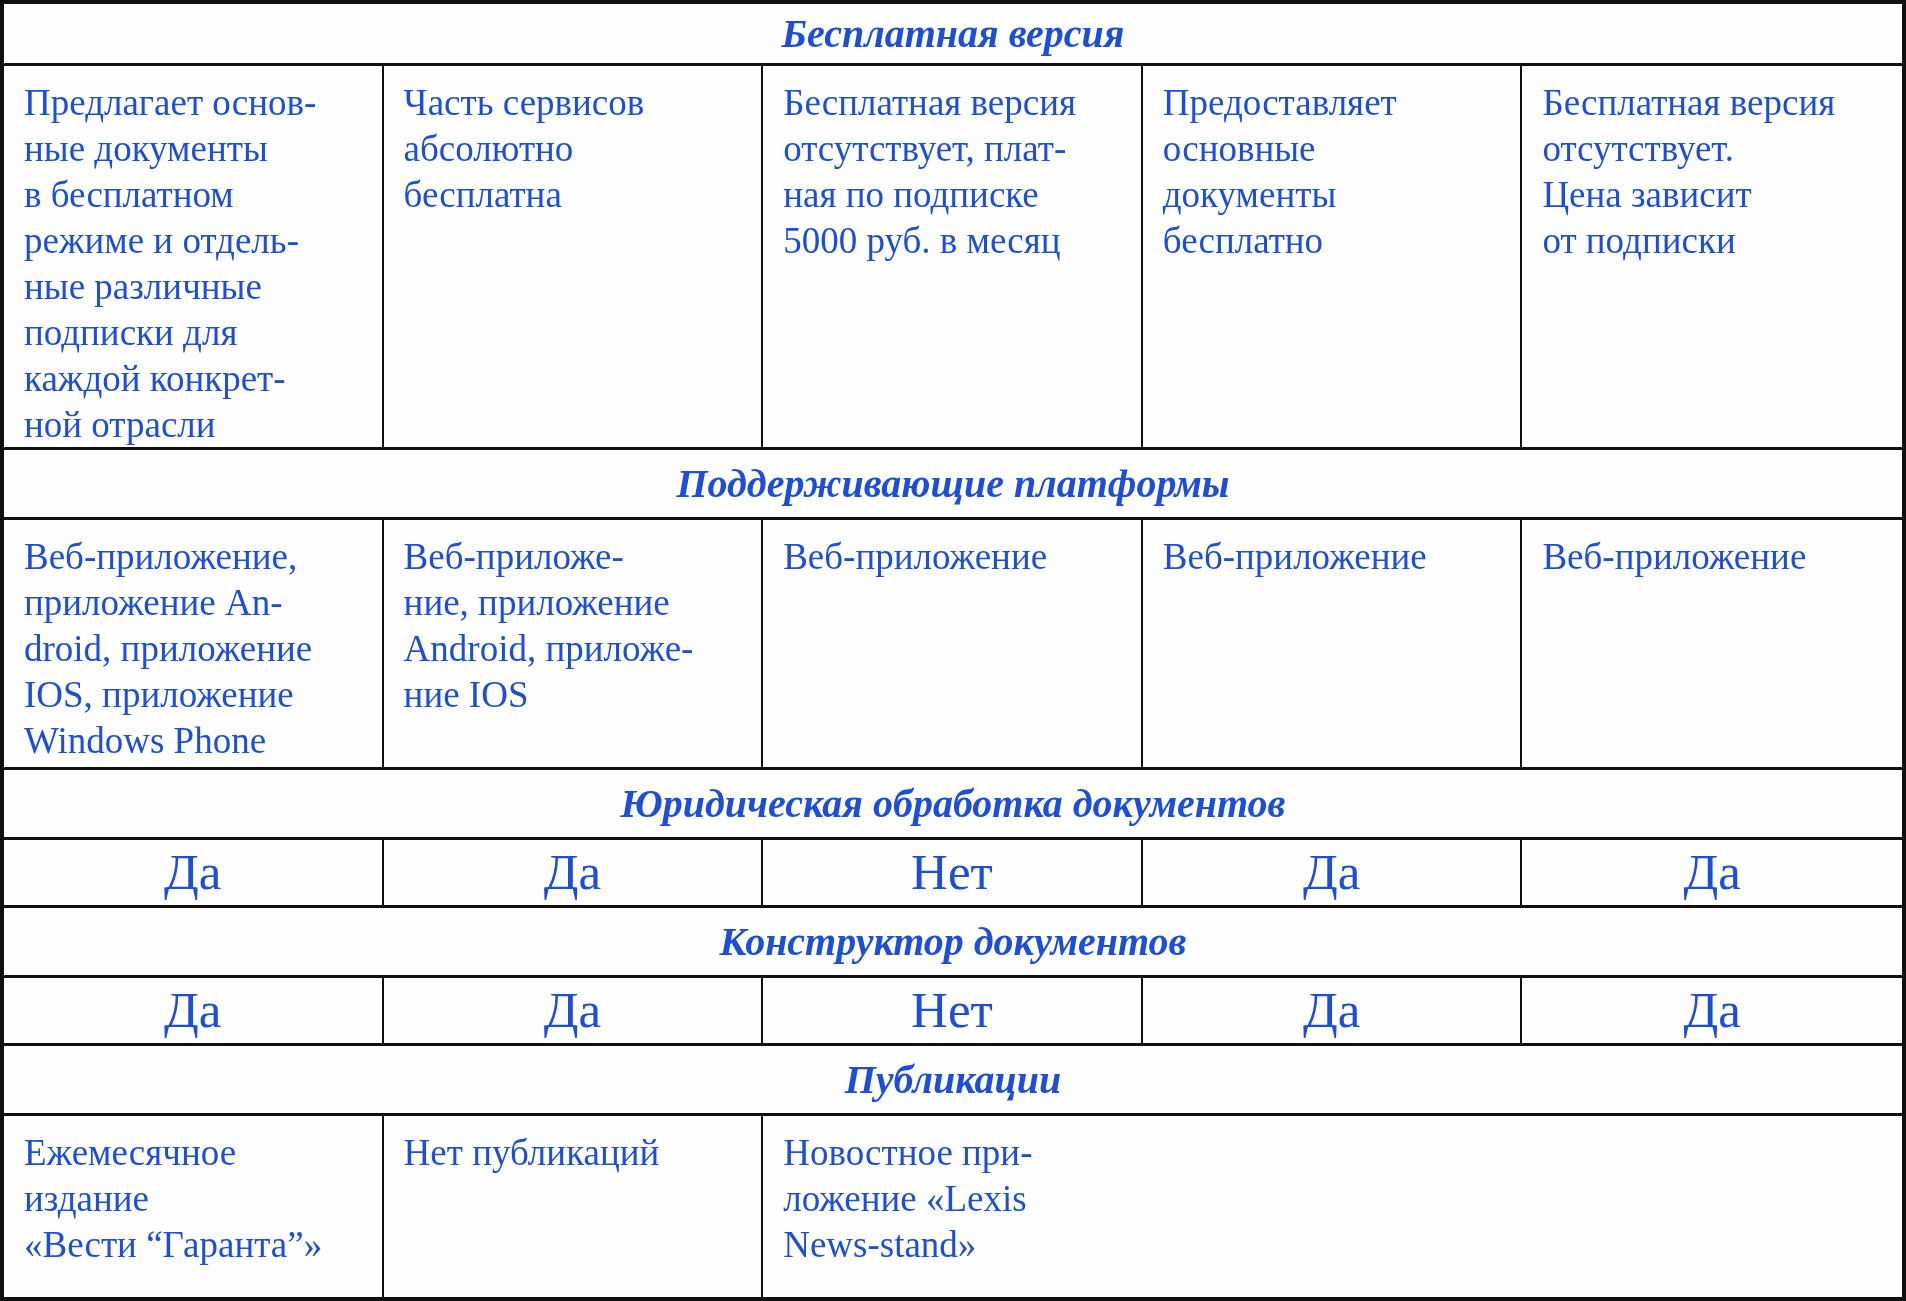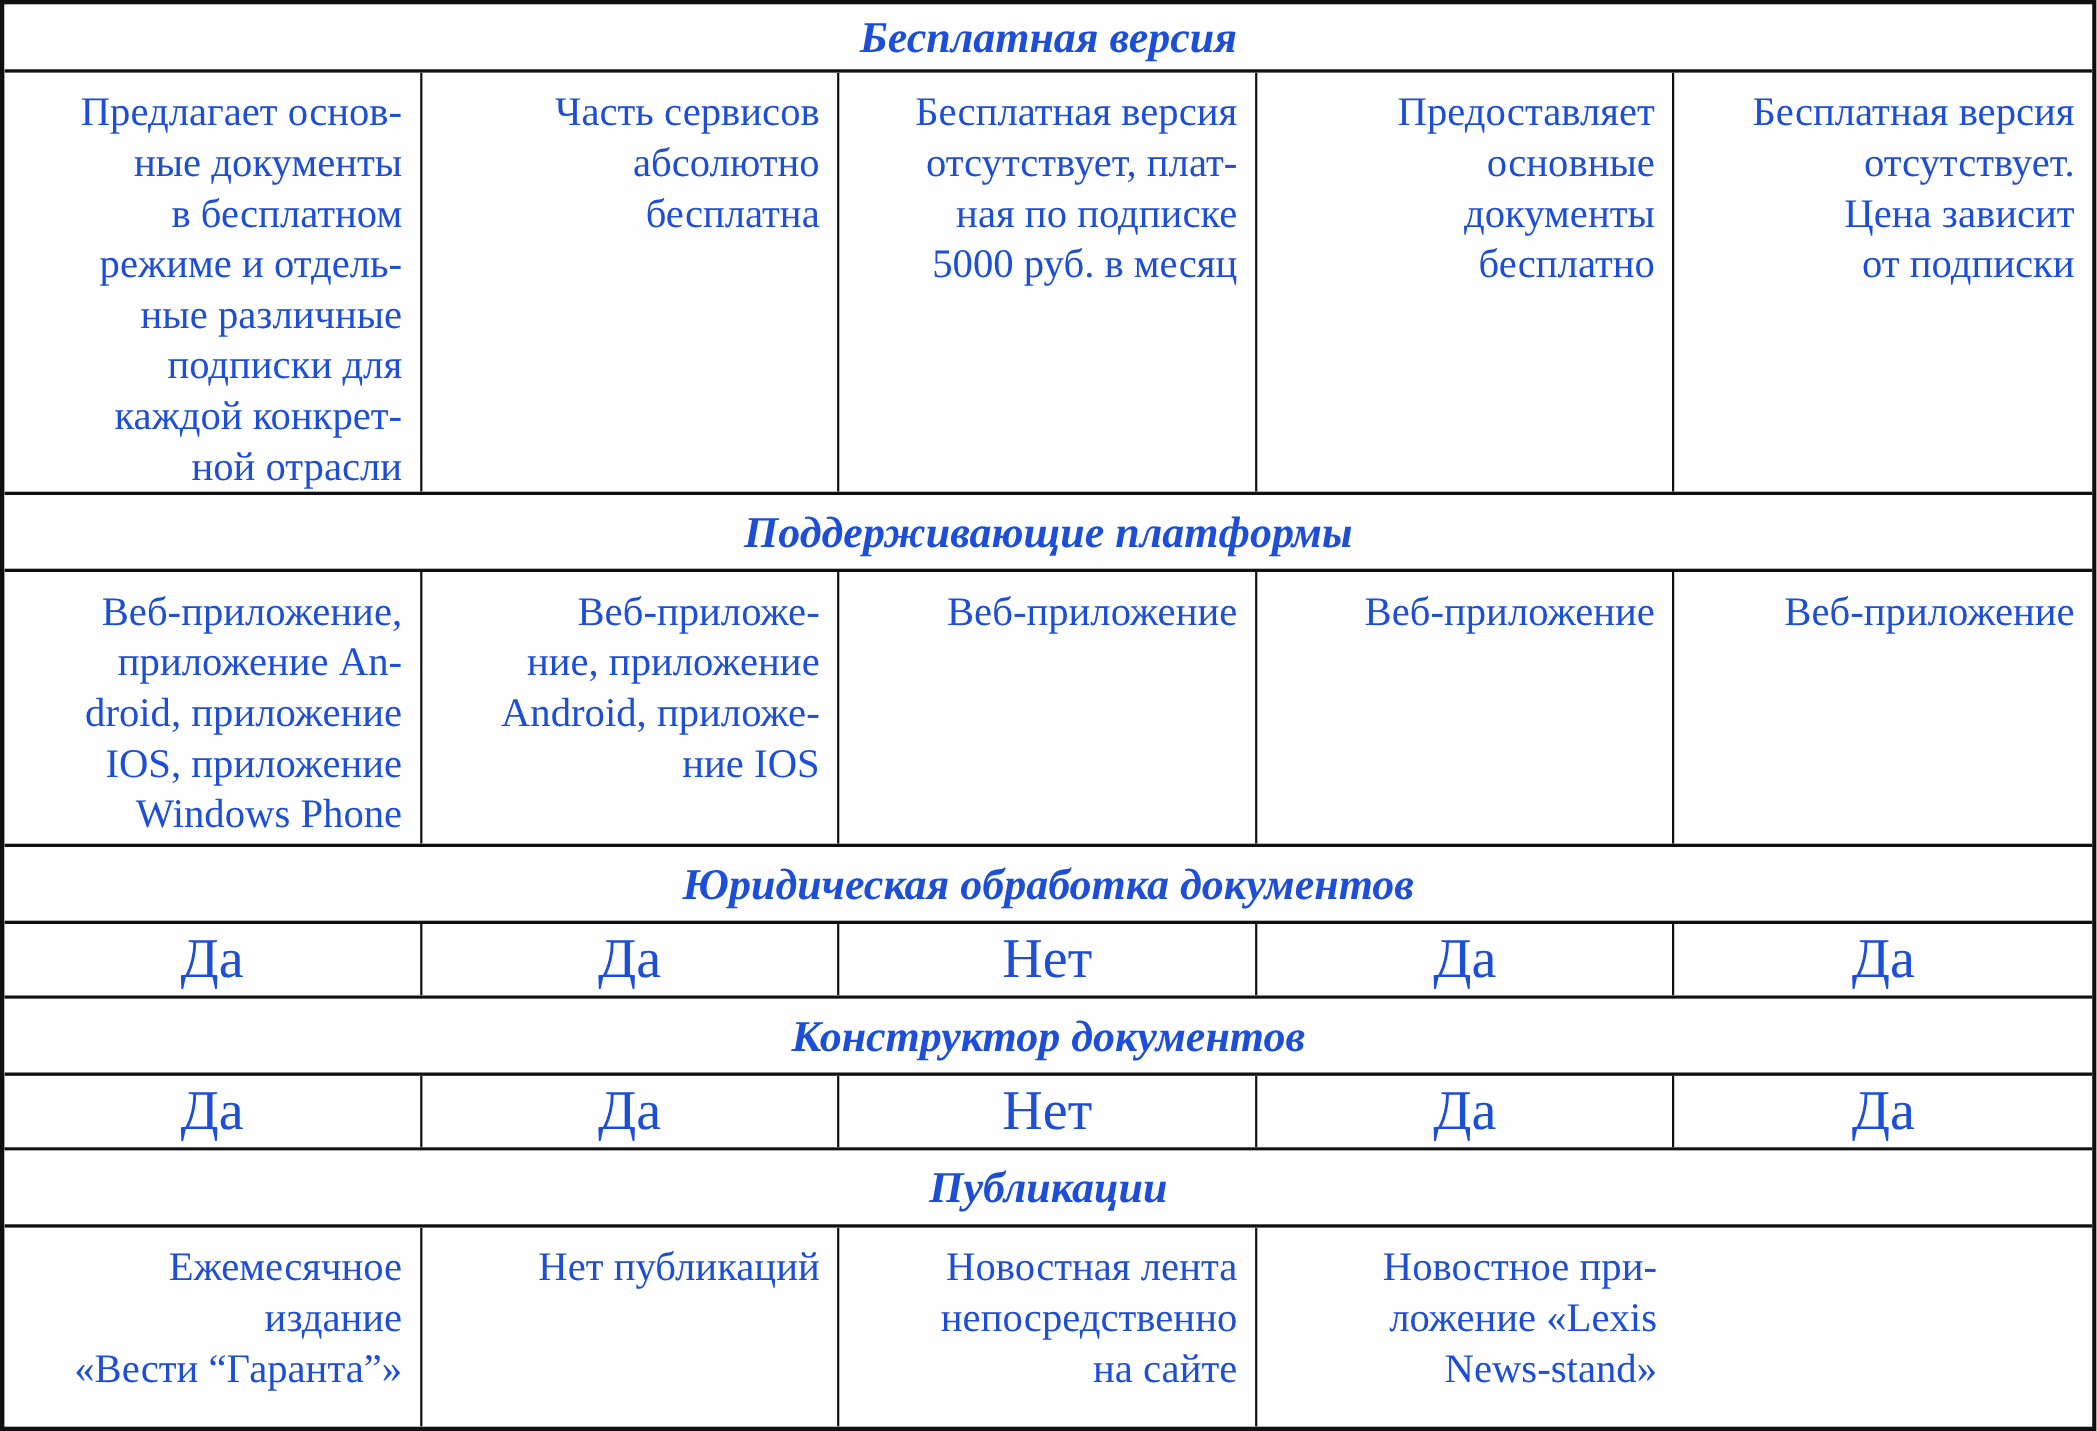--- a/index.html
+++ b/index.html
@@ -46,21 +46,20 @@
   .r-platforms { height: 250px; }
   .r-yesno     { height: 68px; }
   .cell {
     box-sizing: border-box;
     border-right: 2px solid #101010;
     padding: 14px 16px 0 20px;
     font-size: 37px;
     line-height: 46px;
     white-space: pre-line;
     overflow: hidden;
-    text-align: right;
   }
   .cell:last-child { border-right: none; }
   .r-yesno .cell {
     display: flex;
     align-items: center;
     justify-content: center;
     padding: 0;
     font-size: 51px;
     line-height: 1;
   }
@@ -140,21 +139,18 @@
   </div>
 
   <div class="sec-header h-mid">
     <span>Публикации</span>
   </div>
   <div class="row last">
     <div class="cell">Ежемесячное
 издание
 «Вести “Гаранта”»</div>
     <div class="cell">Нет публикаций</div>
-    <div class="cell">Новостная лента
-непосредственно
-на сайте</div>
     <div class="cell">Новостное при-
 ложение «Lexis
 News-stand»</div>
   </div>
 
 </div>
 
 </body></html>

